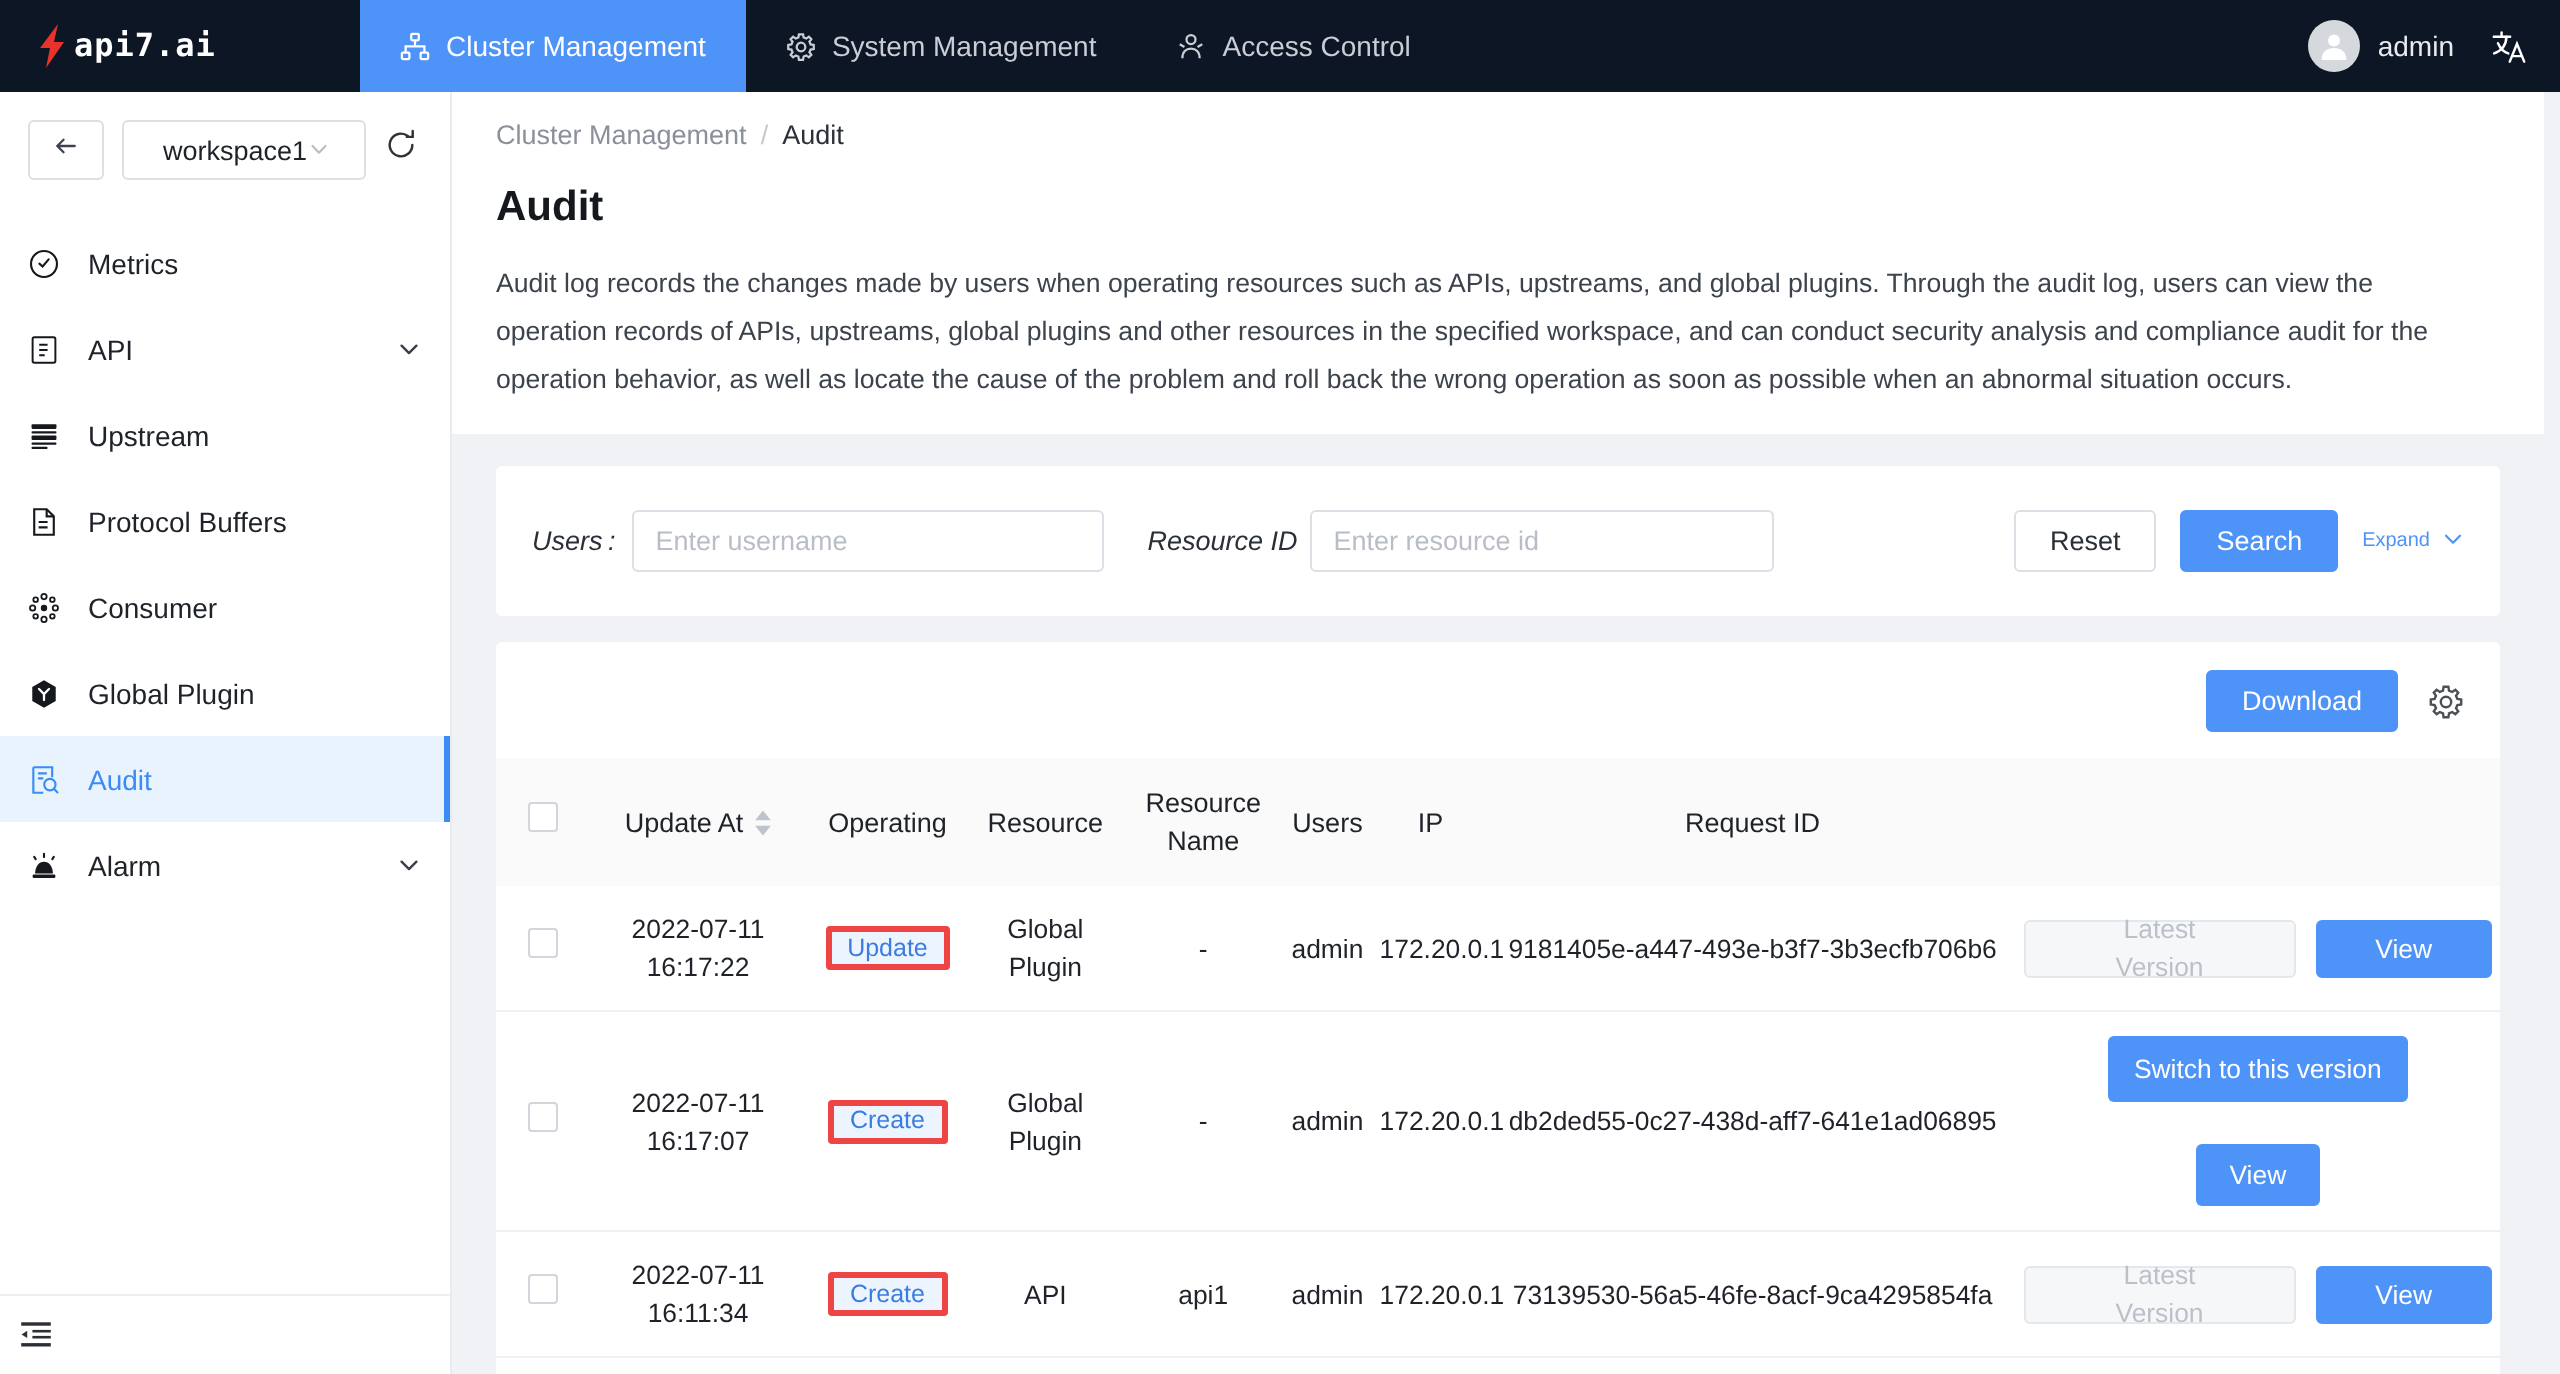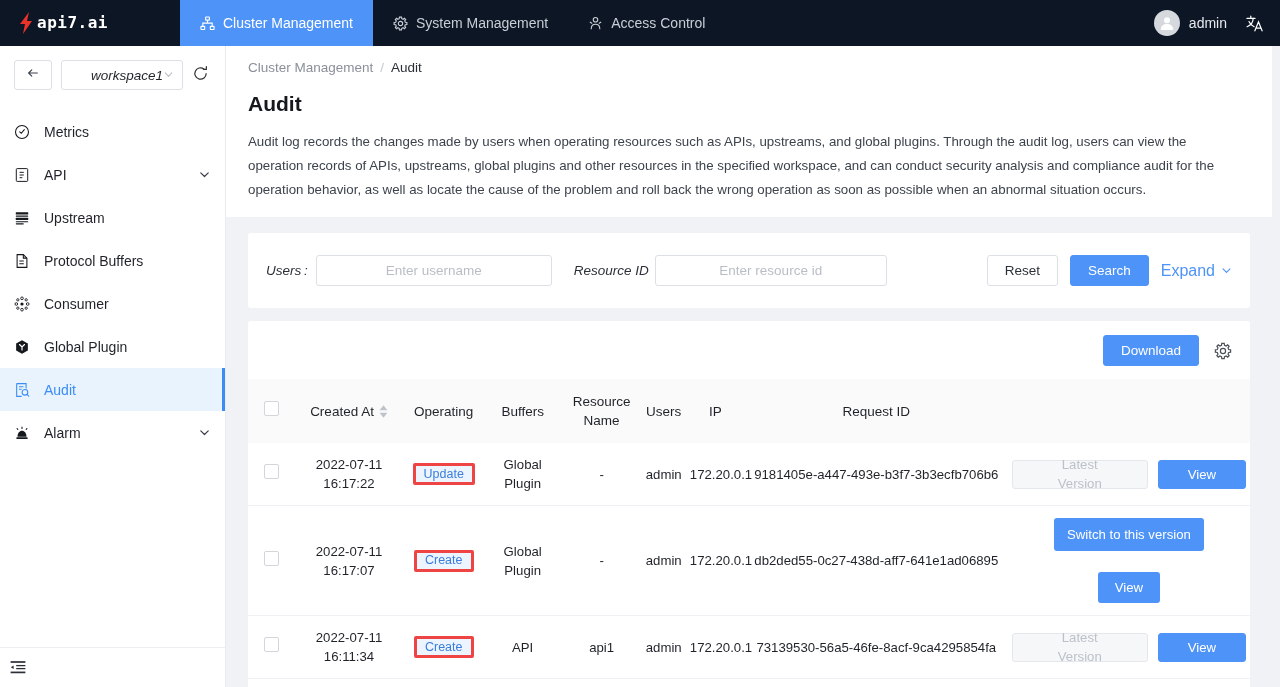--- a/index.html
+++ b/index.html
@@ -57,22 +57,22 @@
     display: flex; align-items: center; gap: 9px;
     padding: 14px 12px 12px 14px;
   }
   .back-btn {
     width: 38px; height: 30px; border: 1px solid #dcdfe5; border-radius: 3px;
     background: #fff; display: flex; align-items: center; justify-content: center;
     cursor: pointer; flex: none;
   }
   .ws-select {
     width: 122px; height: 30px; border: 1px solid #dcdfe5; border-radius: 3px;
-    background: #fff; display: flex; align-items: center; justify-content: flex-end;
-    padding: 0 8px 0 10px; cursor: pointer; flex: none; font-style: italic;
+    background: #fff; display: flex; align-items: center; justify-content: center;
+    padding: 0 8px 0 10px; cursor: pointer; flex: none;
   }
   .ws-select span { font-size: 13.5px; color: #1f2329; }
   .refresh-btn { cursor: pointer; display: flex; align-items: center; color: #333; }
 
   .menu { margin-top: 8px; flex: 1 1 auto; overflow: hidden; }
   .menu-item {
     height: 43px; display: flex; align-items: center; gap: 12px;
     padding: 0 14px 0 12px; cursor: pointer; position: relative;
     color: #1f2329; font-size: 14px;
   }
@@ -109,34 +109,33 @@
   .card {
     background: #ffffff; border-radius: 3px; padding: 0;
   }
   .filter-card { padding: 22px 18px; display: flex; align-items: center; }
   .field { display: flex; align-items: center; }
   .field-label { font-size: 13.5px; color: #2b3038; white-space: nowrap; font-style: italic; }
   .input {
     height: 31px; border: 1px solid #dcdfe5; border-radius: 3px; background: #fff;
     padding: 0 11px; font-size: 13.5px; color: #1f2329; outline: none;
     font-family: "Liberation Sans", sans-serif;
-    text-align: center;
   }
   .input::placeholder { color: #b9bec6; }
   #users-input { width: 236px; margin-left: 8px; }
   #resid-input { width: 232px; margin-left: 6px; }
   .filter-actions { margin-left: auto; display: flex; align-items: center; gap: 12px; }
   .btn {
     height: 31px; padding: 0 17px; border-radius: 3px; font-size: 13.5px;
     display: flex; align-items: center; justify-content: center; cursor: pointer;
     font-family: "Liberation Sans", sans-serif; border: 1px solid transparent;
   }
   .btn-default { background: #fff; border-color: #dcdfe5; color: #2b3038; }
   .btn-primary { background: #4e93f7; color: #ffffff; border-color: #4e93f7; }
-  .expand-link { color: #4e93f7; font-size: 16px; cursor: pointer; display: flex; align-items: center; gap: 6px; }
+  .expand-link { color: #4e93f7; font-size: 10px; cursor: pointer; display: flex; align-items: center; gap: 6px; }
 
   .table-card { margin-top: 13px; background: #fff; border-radius: 3px; }
   .table-toolbar {
     display: flex; align-items: center; justify-content: flex-end; gap: 15px;
     padding: 14px 18px 13px 18px;
   }
   .gear-btn { cursor: pointer; color: #4a5058; display: flex; }
 
   table.audit { width: 100%; border-collapse: collapse; table-layout: fixed; }
   table.audit th {
@@ -462,33 +461,33 @@
               <col class="col-reqid">
               <col class="col-actions">
           </colgroup>
           <thead>
             <tr>
               <th class="first">
                 <span class="cbox"></span>
               </th>
               <th>
                 <span class="th-inner">
-                  <span>Created At</span>
+                  <span>Update At</span>
                   <span class="sorter">
                     <svg width="9" height="6" viewBox="0 0 10 6">
                         <path d="M5 0 L9.4 5.4 H0.6 Z" fill="#bfc4cc"></path>
                       </svg>
                     <svg width="9" height="6" viewBox="0 0 10 6">
                         <path d="M5 6 L0.6 0.6 H9.4 Z" fill="#bfc4cc"></path>
                       </svg>
                   </span>
                 </span>
               </th>
               <th>Operating</th>
-              <th>Buffers</th>
+              <th>Resource</th>
               <th>Resource Name</th>
               <th>Users</th>
               <th>IP</th>
               <th>Request ID</th>
               <th></th>
             </tr>
           </thead>
           <tbody>
 
             <tr>

